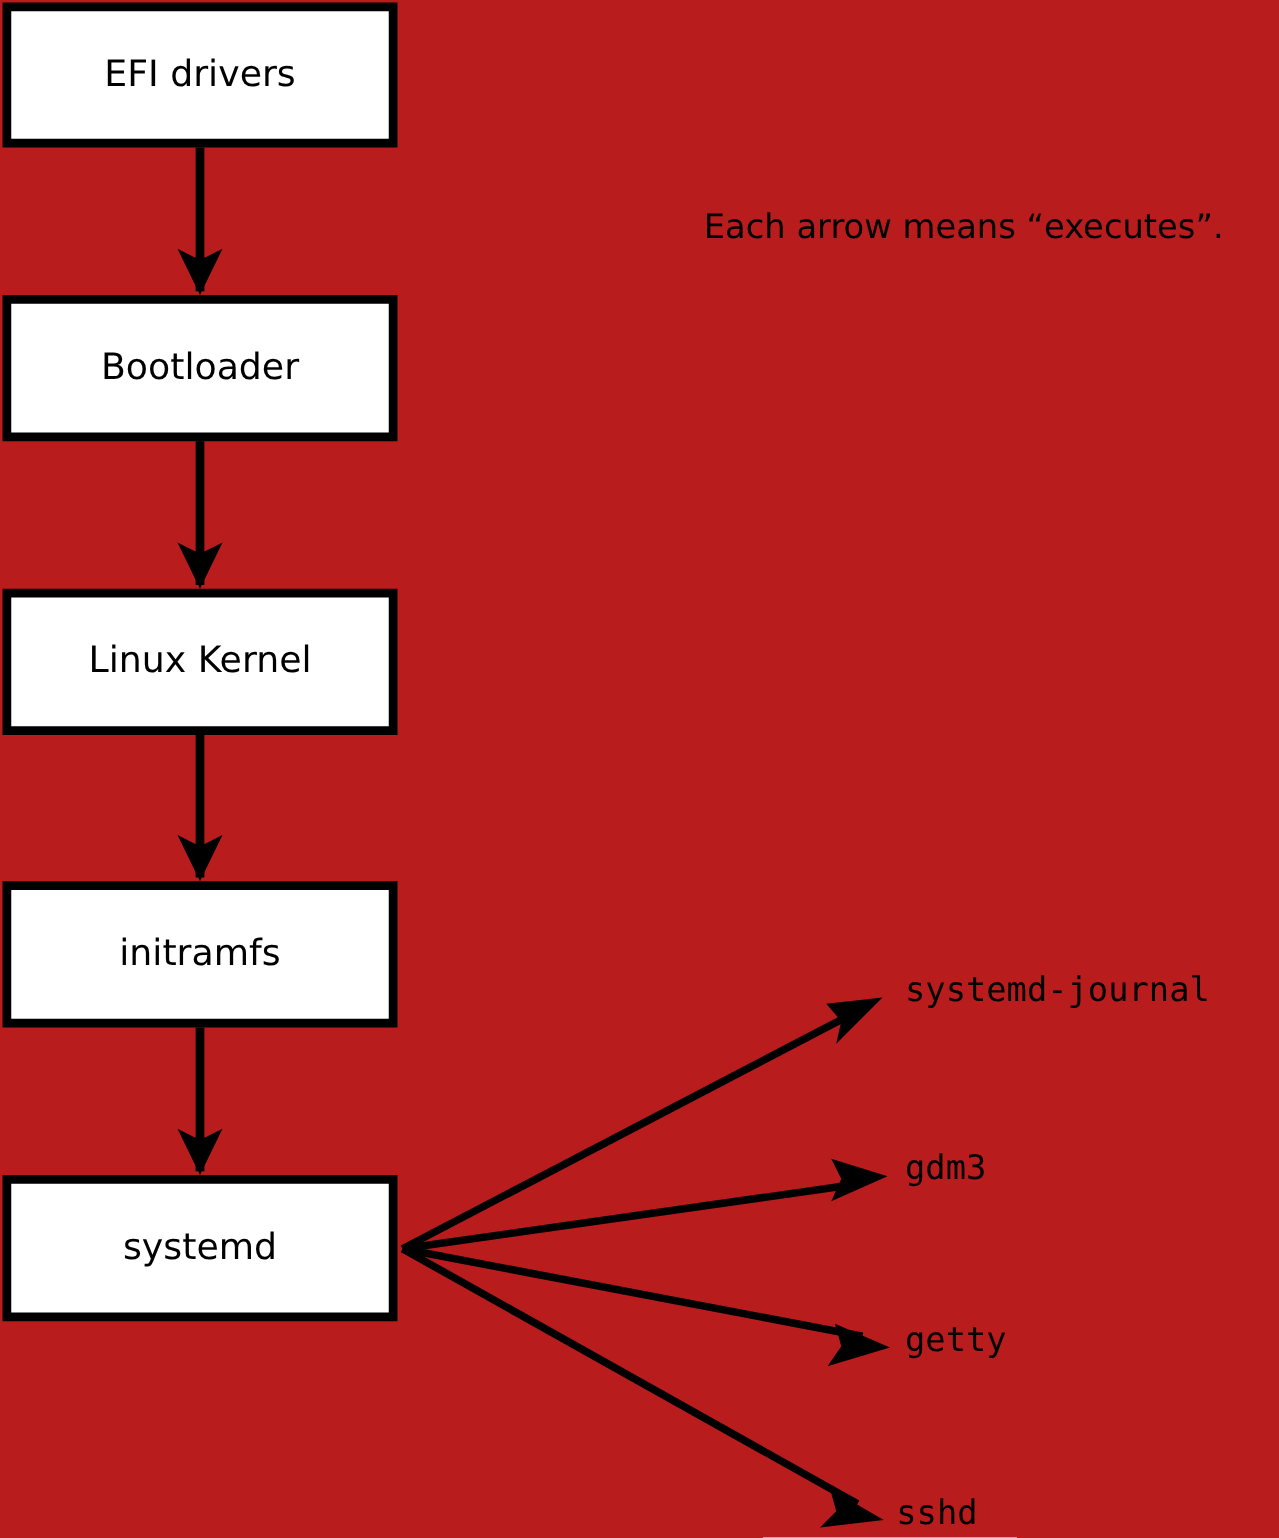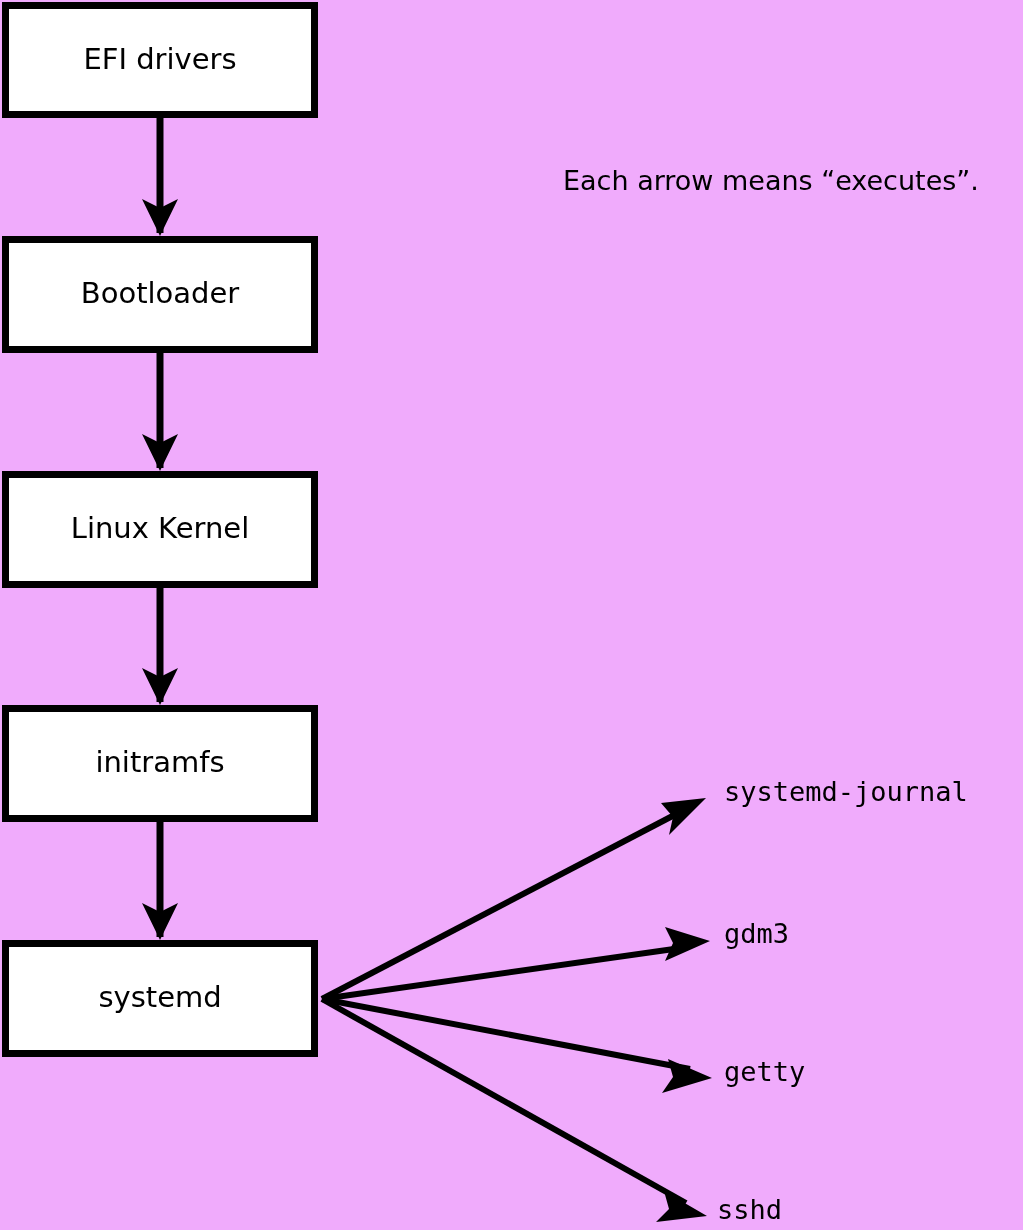--- a/index.html
+++ b/index.html
@@ -7,21 +7,21 @@
     padding: 0;
     background: #ffffff;
   }
   body {
     font-family: "DejaVu Sans", sans-serif;
   }
   #canvas {
     position: relative;
     width: 1023px;
     height: 1230px;
-    background: #f0abfc;
+    background: #b91c1c;
     overflow: hidden;
   }
   #diagram-svg {
     position: absolute;
     left: 0;
     top: 0;
     width: 1023px;
     height: 1230px;
     display: block;
   }

